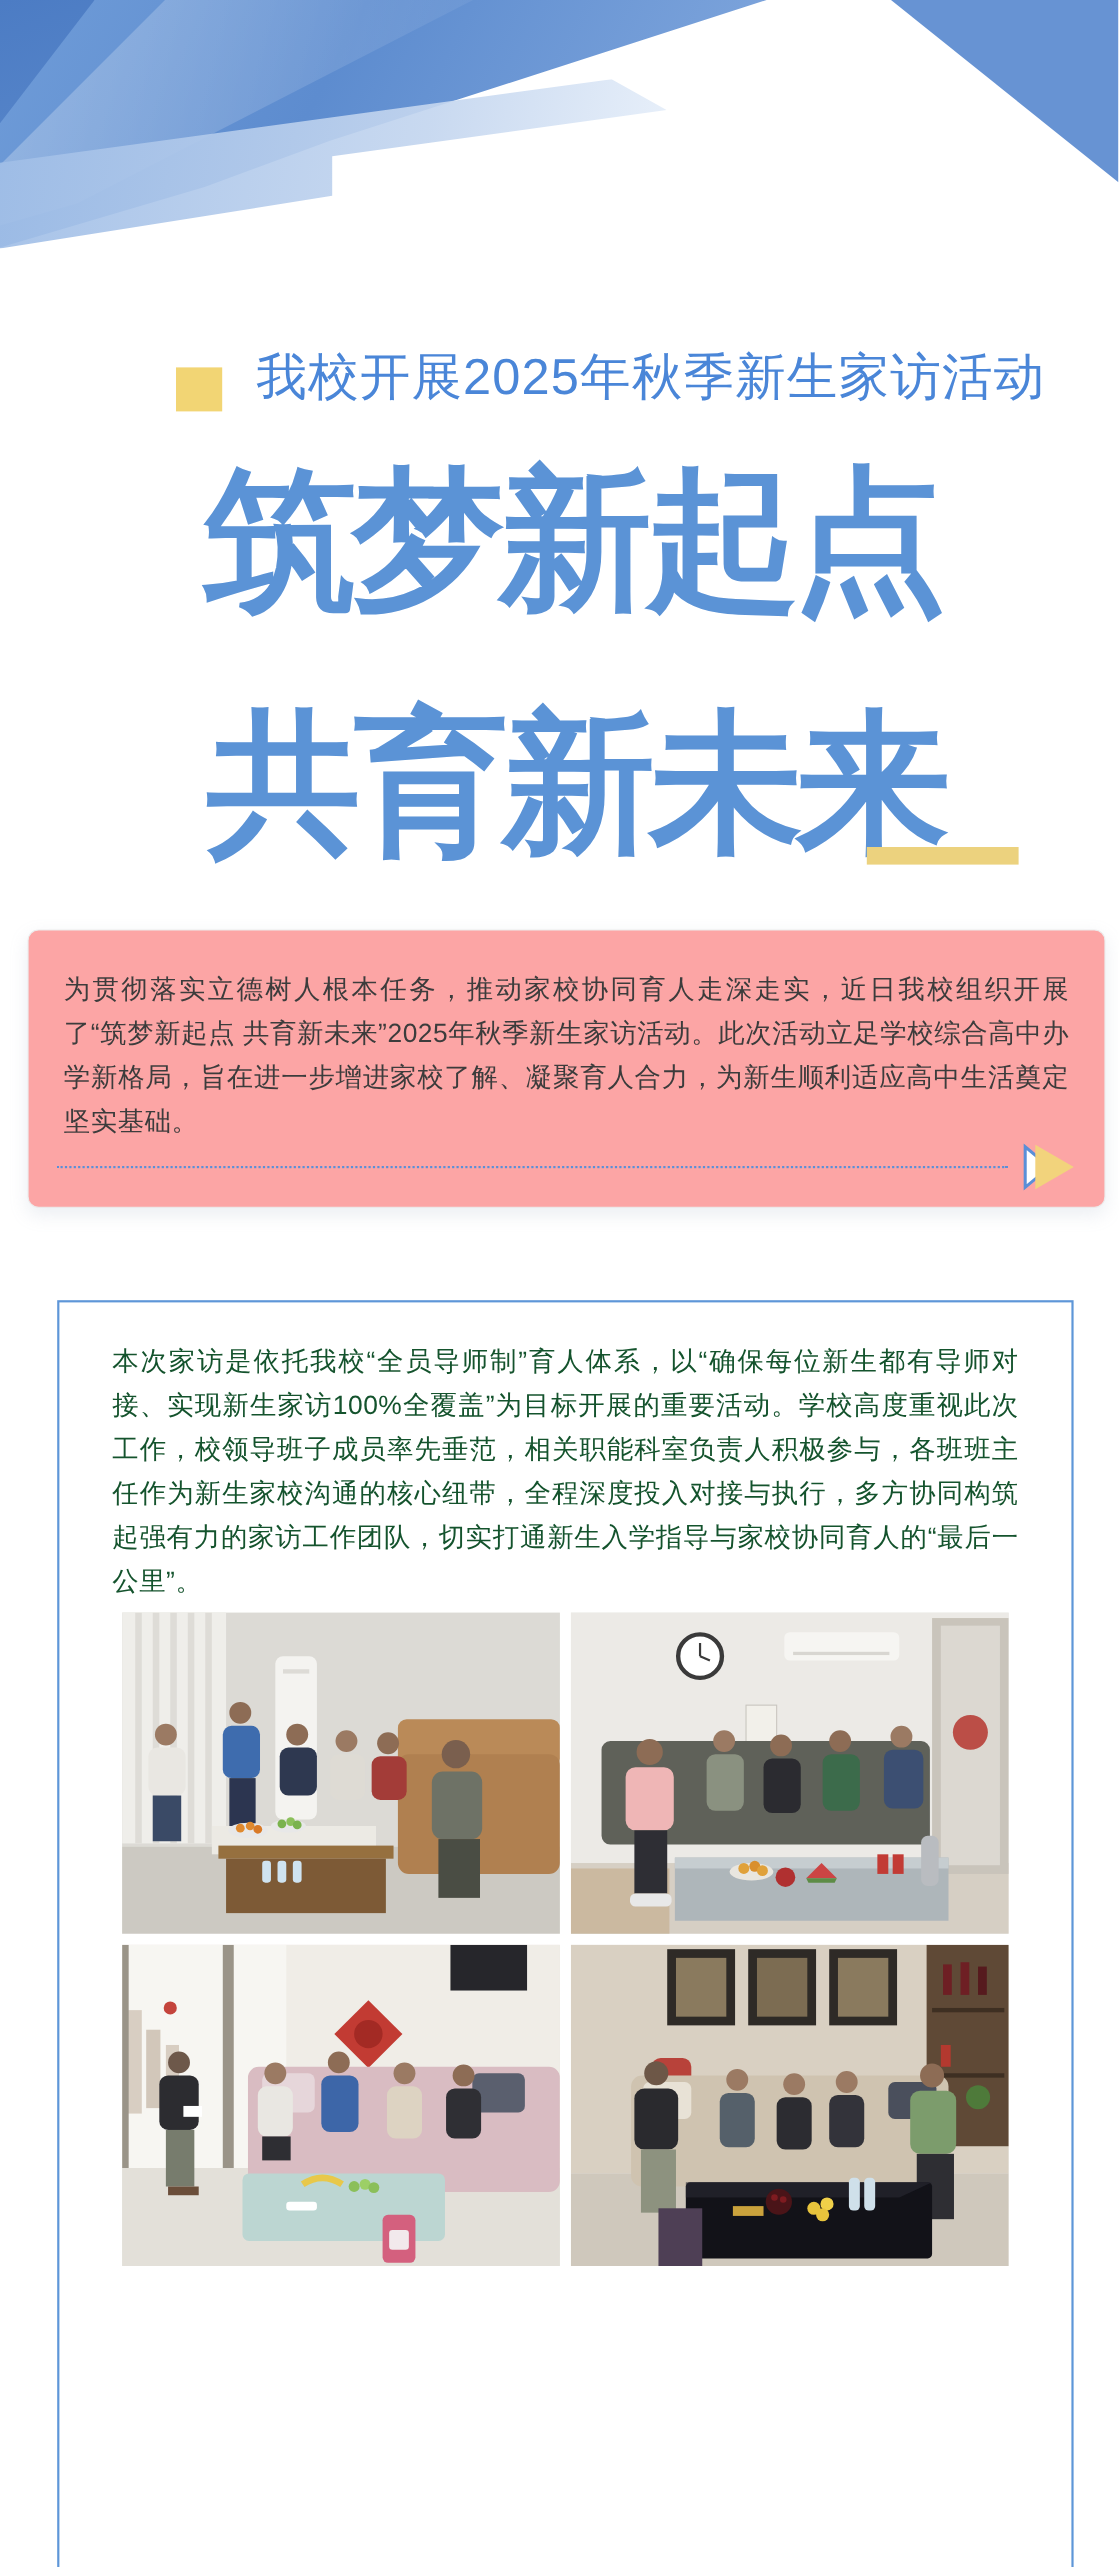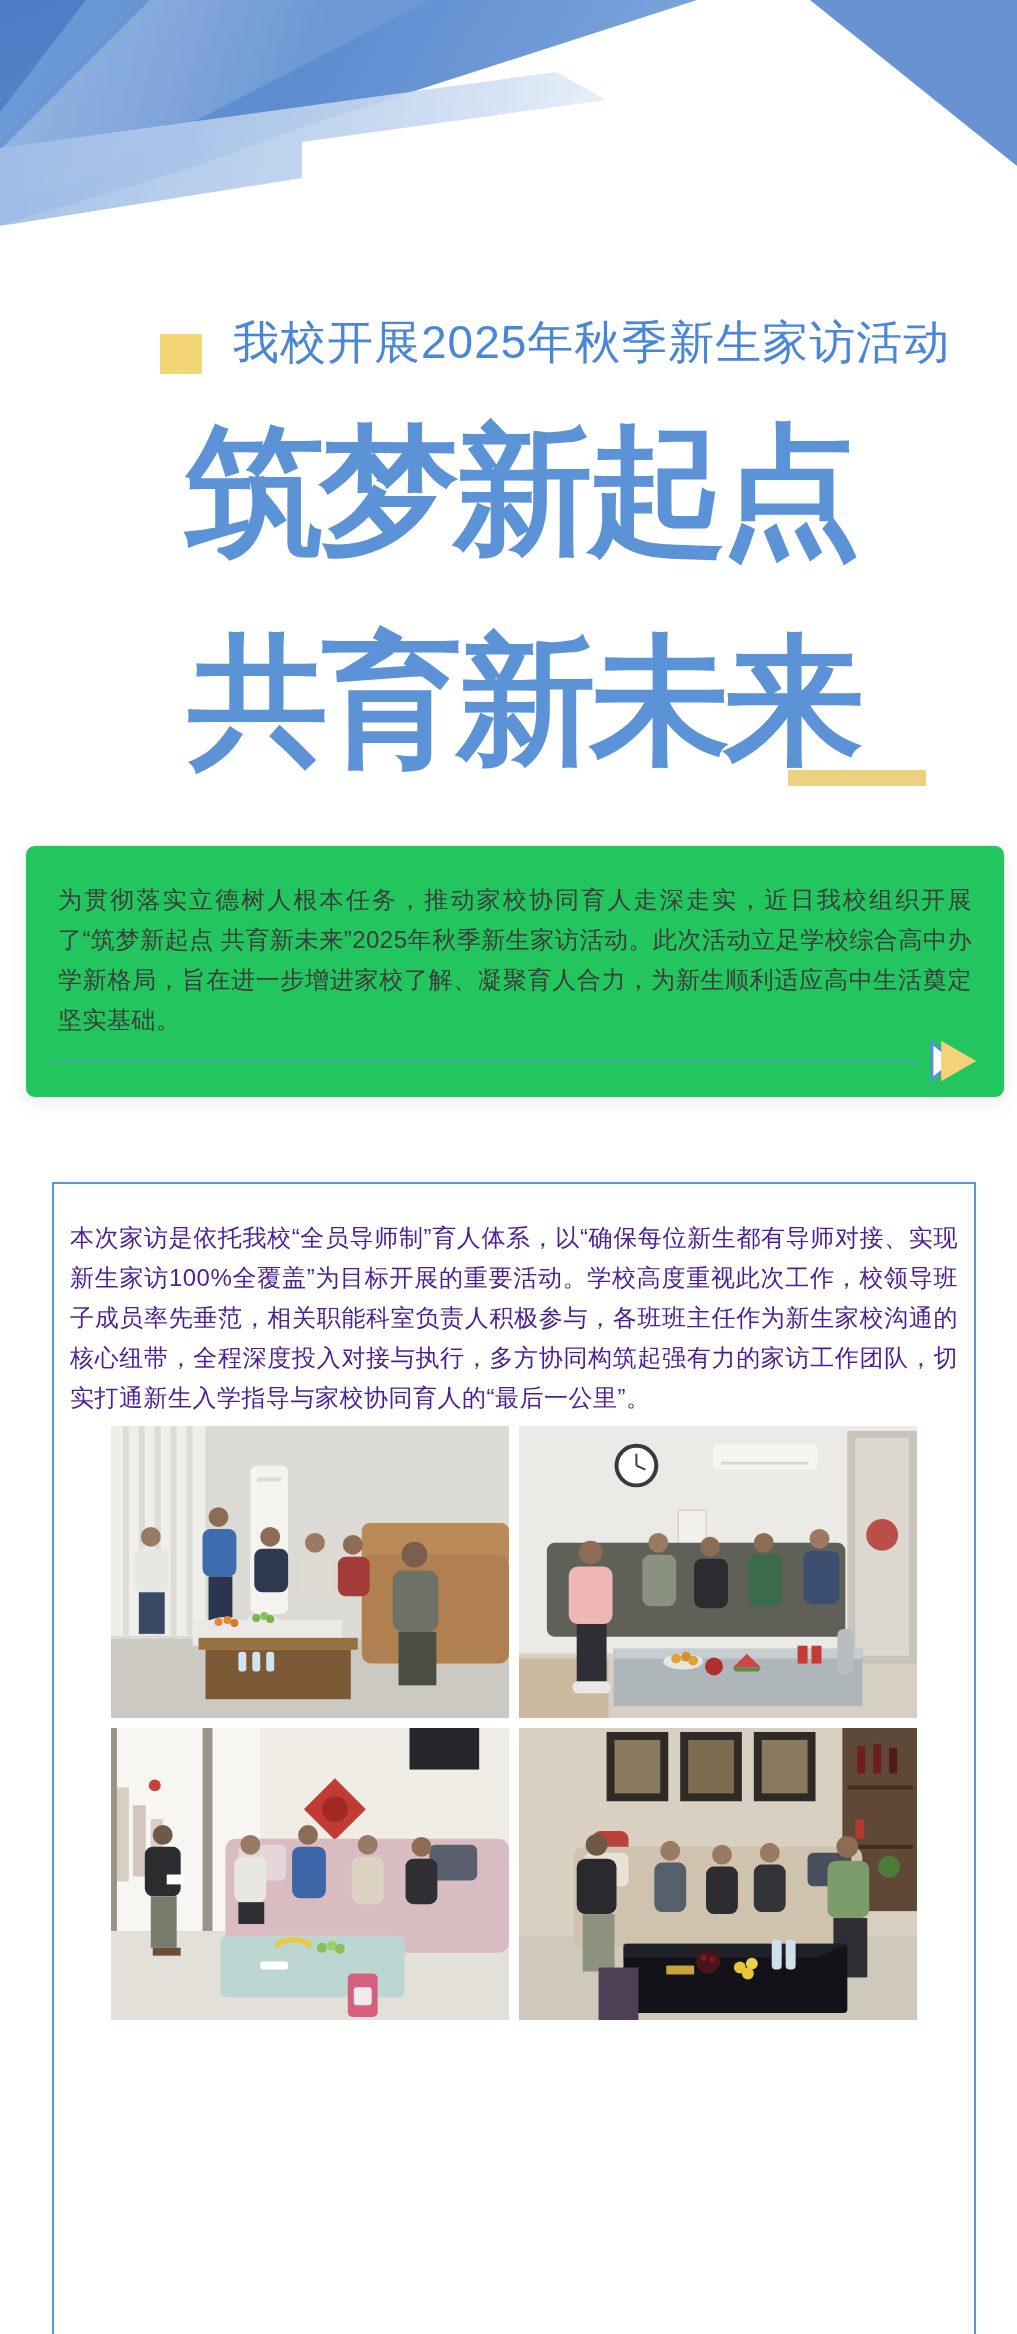--- a/index.html
+++ b/index.html
@@ -33,42 +33,42 @@
   }
   
   .kicker-row{position:absolute;left:160px;top:312px;display:flex;align-items:flex-end;}
   .kicker-square{width:42px;height:40px;background:#f2d574;margin-right:31px;flex:none;}
   .kicker-text{font-size:46px;font-weight:500;color:#4a86d8;letter-spacing:1px;white-space:nowrap;}
   .title-line{
     position:absolute;margin:0;font-size:140px;line-height:160px;font-weight:900;
     color:#5b93d6;letter-spacing:-6px;white-space:nowrap;
   }
   .title-1{left:185px;top:411px;}
-  .title-2{left:188px;top:632px;font-family:Liberation Mono, monospace;}
+  .title-2{left:188px;top:632px;}
   .title-underline{position:absolute;left:788px;top:770px;width:138px;height:16px;background:#ecd27e;}
   
   .intro-card{
     position:absolute;left:25px;top:845px;width:980px;height:253px;box-sizing:border-box;
-    background:#22c55e;border:1px solid #ececec;border-radius:10px;
+    background:#fca5a5;border:1px solid #ececec;border-radius:10px;
     box-shadow:0 6px 16px rgba(150,165,190,.18);
   }
   .intro-card p{
     margin:0;padding:34px 32px 0 32px;font-size:24px;line-height:40px;color:#3c3c3c;
     letter-spacing:.5px;text-align:justify;
   }
   .divider-row{position:absolute;left:26px;right:20px;top:192px;height:46px;display:flex;align-items:center;}
   .dashed-line{flex:1;height:0;border-top:2px dotted #5a8fd8;}
   .play-arrow{width:58px;height:46px;margin-left:10px;flex:none;cursor:pointer;}
   
   .article-card{
     position:absolute;left:52px;top:1182px;width:924px;height:1400px;box-sizing:border-box;
     background:#ffffff;border:2px solid #5e96d8;
   }
   .body-par{
-    margin:0;padding:0 16px;font-size:24px;line-height:40px;color:#4c1d95;
+    margin:0;padding:0 48px;font-size:24px;line-height:40px;color:#14532d;
     letter-spacing:.5px;text-align:justify;
   }
   .par-1{padding-top:34px;}
   .par-2{padding-top:36px;}
   .photo-grid{
     width:806px;margin:8px auto 0 auto;display:grid;
     grid-template-columns:398px 398px;grid-template-rows:292px 292px;gap:10px;
   }
   .photo{width:100%;height:100%;display:block;background:#e8e6e2;}
 </style>

